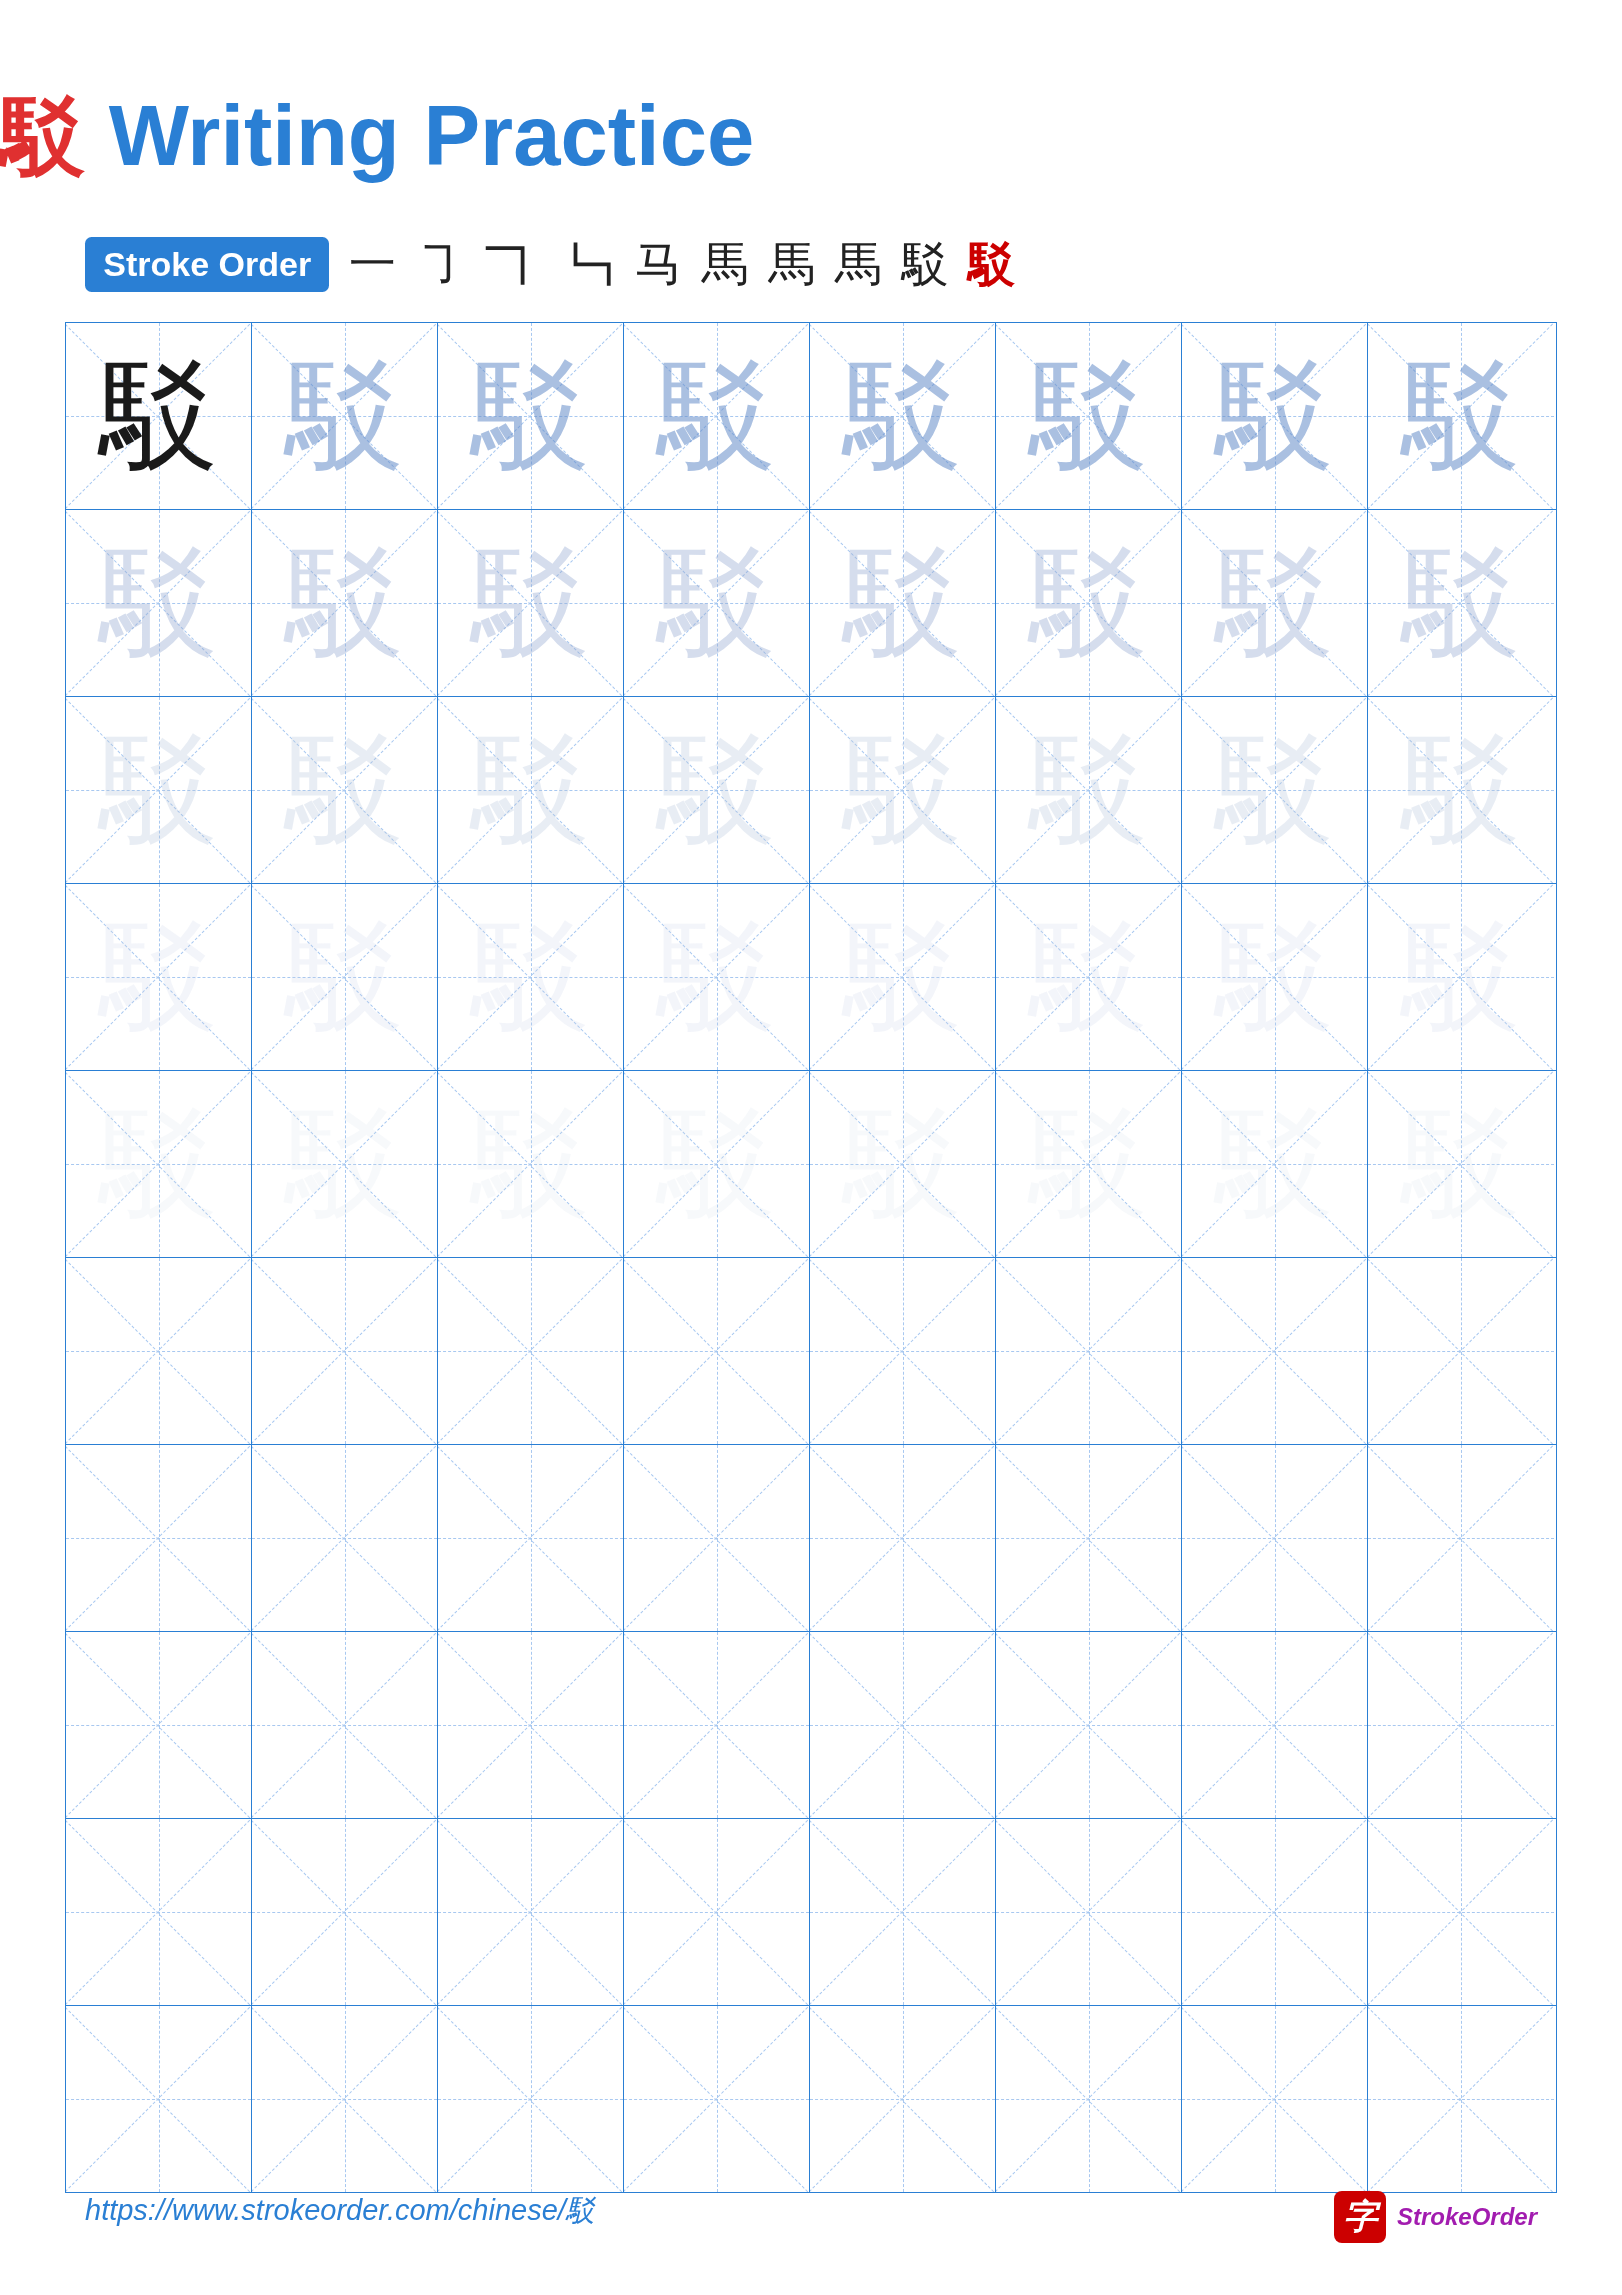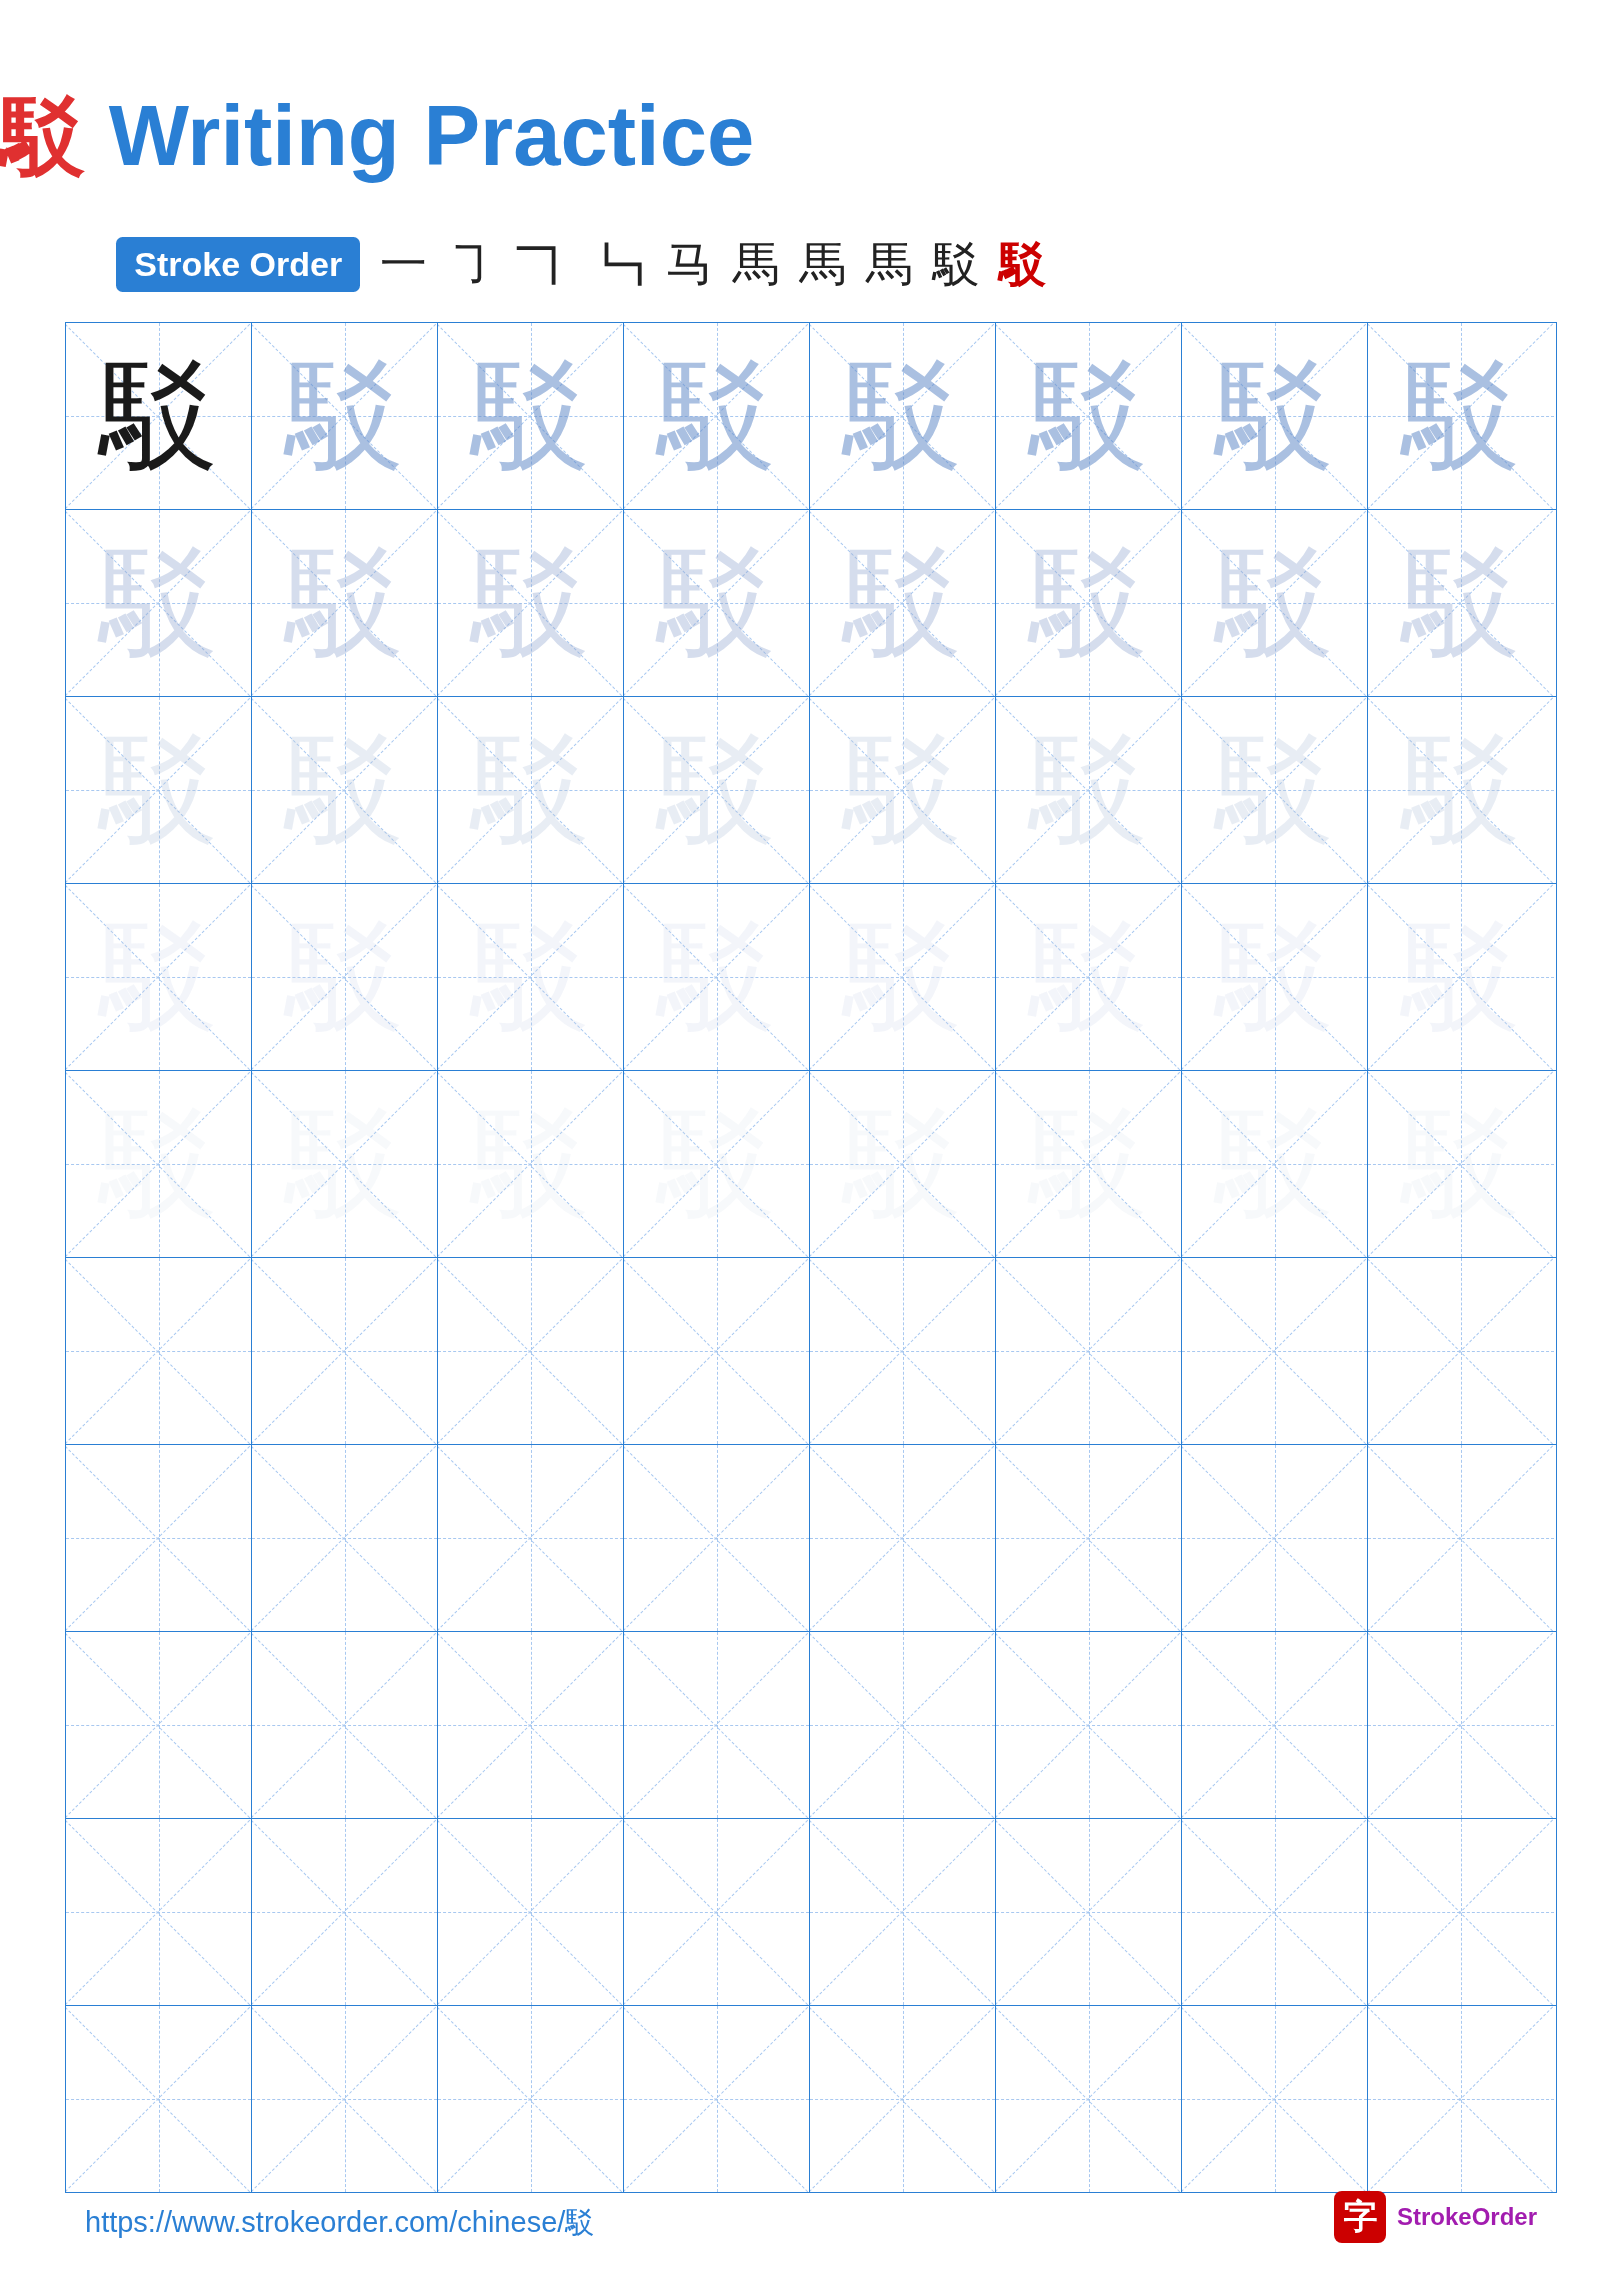--- a/index.html
+++ b/index.html
@@ -25,21 +25,21 @@
       color: #2a7fd4;
     }
 
     #title-area h1 .char {
       color: #e03030;
     }
 
     #stroke-order-row {
       display: flex;
       align-items: center;
-      padding-left: 116px;
+      padding-left: 85px;
       margin-bottom: 26px;
       gap: 19.6px;
     }
 
     #stroke-order-badge {
       background: #2a7fd4;
       color: white;
       font-size: 34px;
       font-weight: bold;
       padding: 7.9px 18.3px;
@@ -166,23 +166,24 @@
       color: rgba(200, 210, 230, 0.22);
     }
 
     
     #footer {
       position: absolute;
       bottom: 52px;
       left: 0;
       right: 0;
       display: flex;
-      align-items: flex-end;
+      align-items: flex-start;
       justify-content: space-between;
       padding: 0 85px;
+      font-style: italic;
     }
 
     #footer-url {
       color: #2a7fd4;
       font-size: 29px;
     }
 
     #footer-logo {
       display: flex;
       align-items: center;

